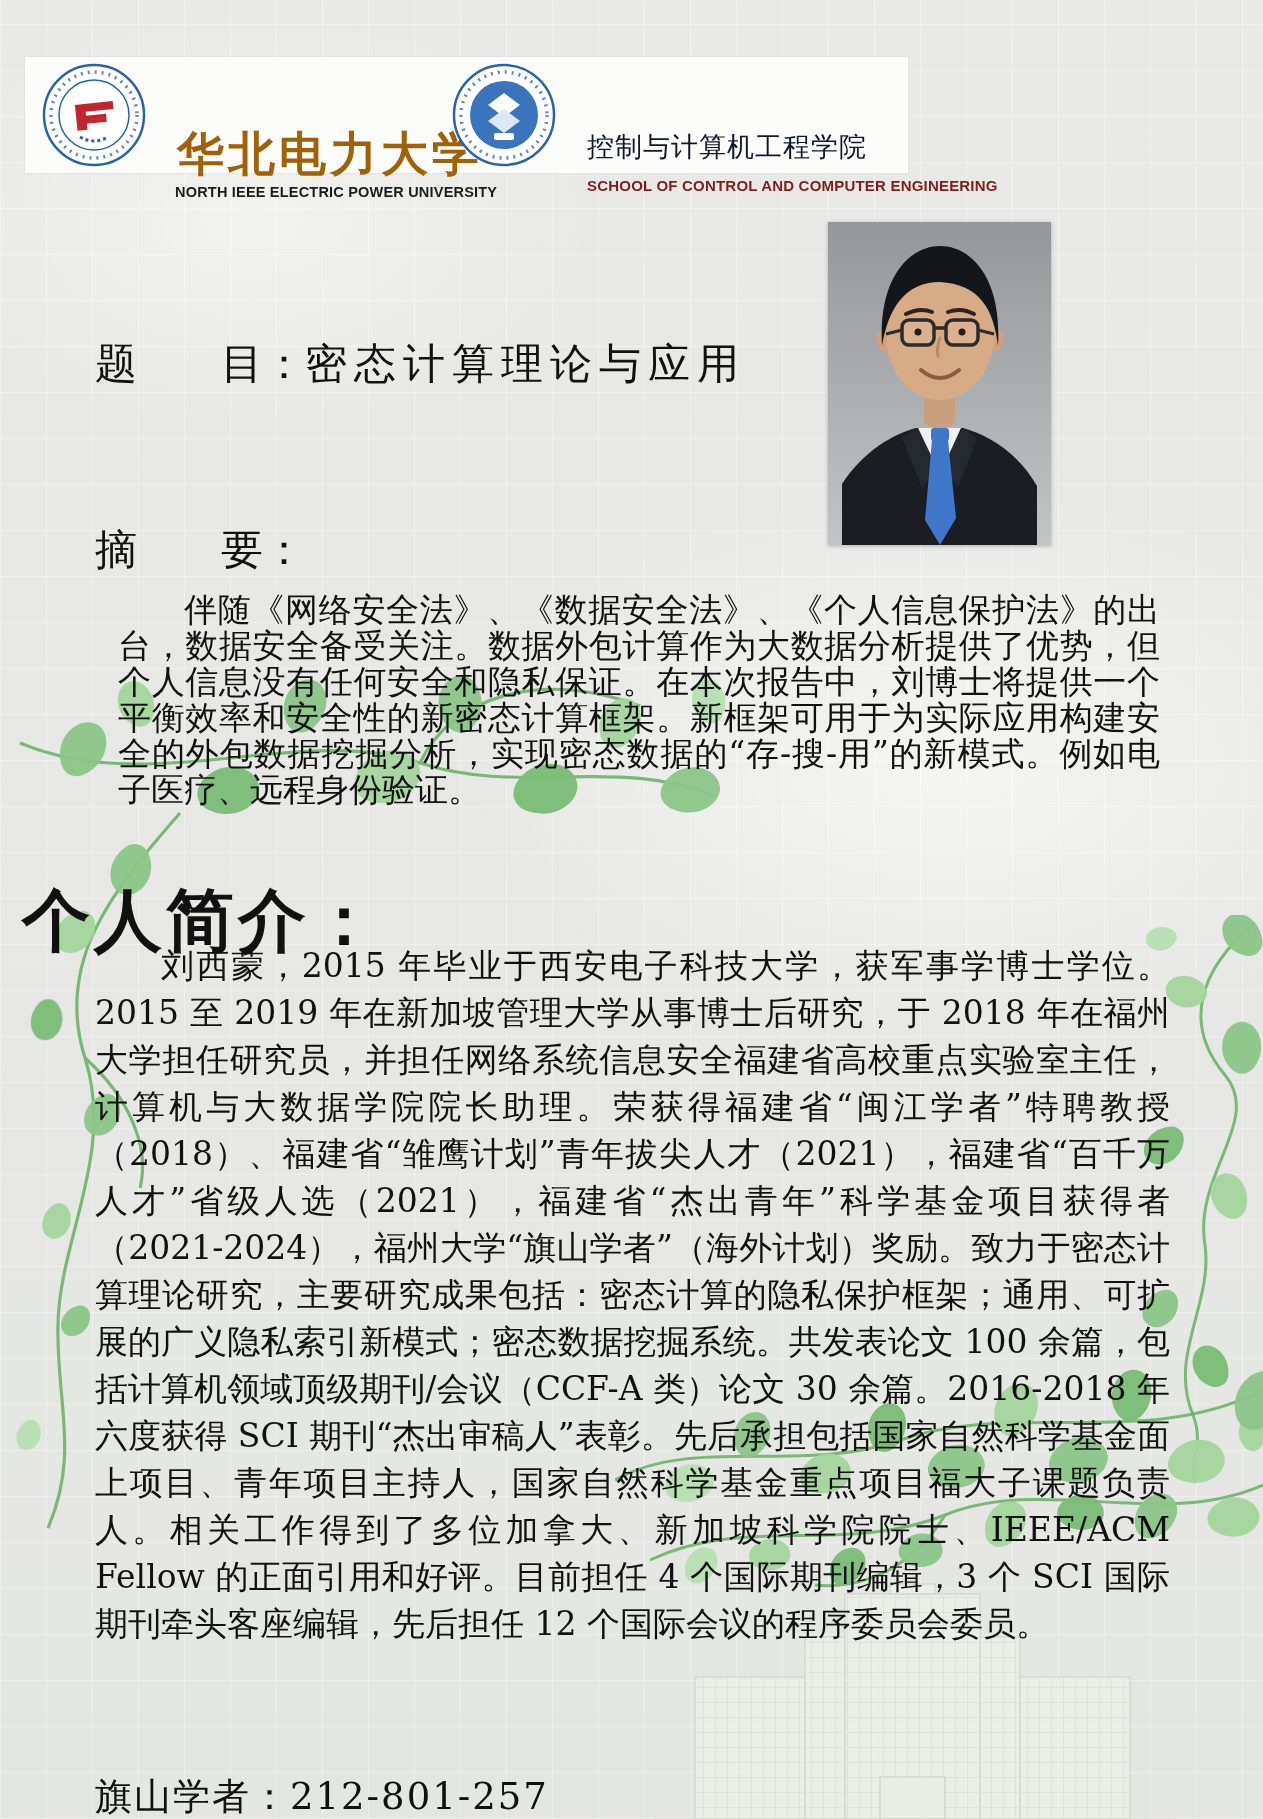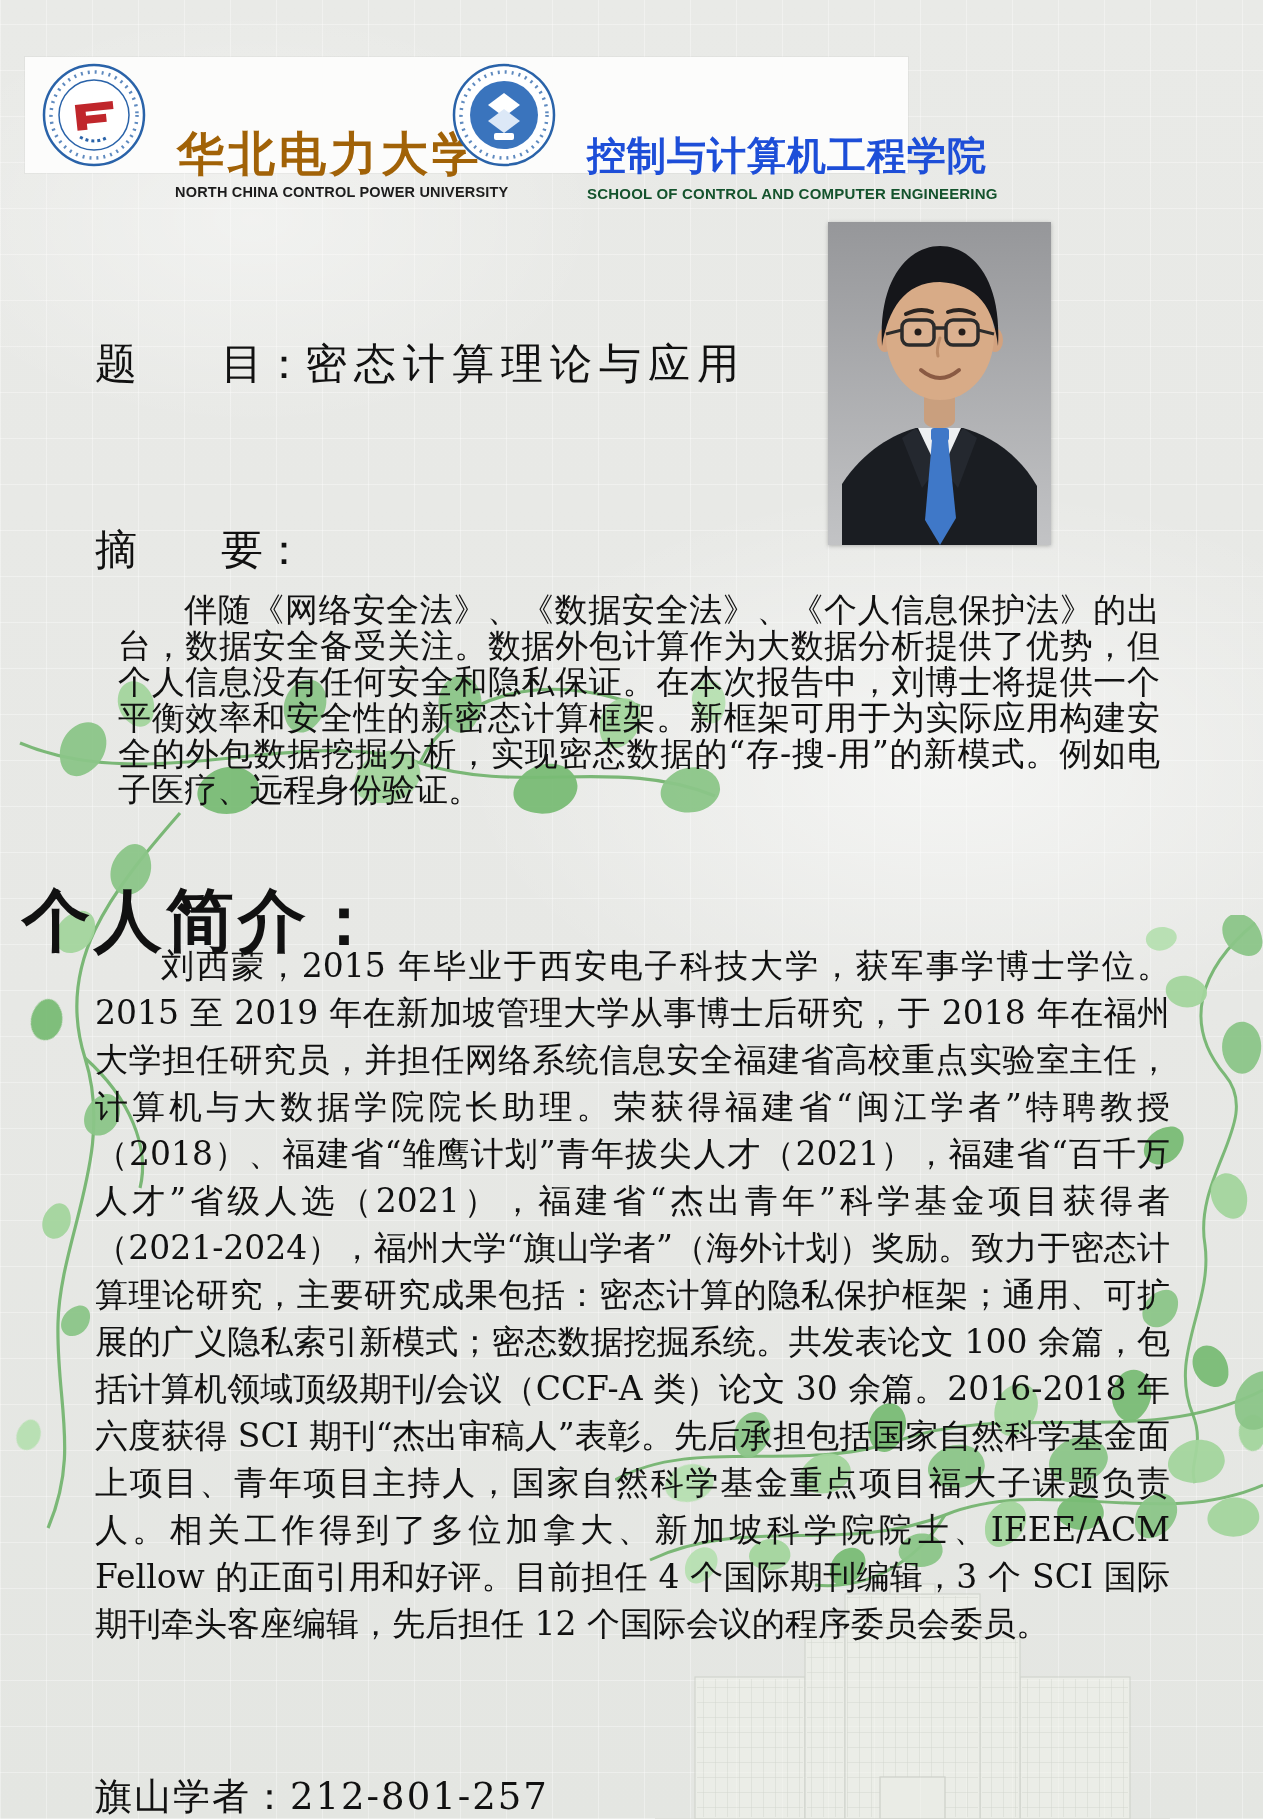--- a/index.html
+++ b/index.html
@@ -38,27 +38,27 @@
     color:#a16207;white-space:nowrap;
   }
   .uni-en{
     left:150px;top:127px;width:310px;
     font-family:"Liberation Sans","DejaVu Sans",sans-serif;
     font-size:14.5px;font-weight:700;color:#1c1c1c;letter-spacing:.2px;
     white-space:nowrap;
   }
   .sch-cn{
     left:562px;top:72px;width:345px;
-    font-size:39px;font-weight:700;letter-spacing:1px;
-    color:#1d4ed8;white-space:nowrap;
+    font-size:27px;font-weight:400;letter-spacing:1px;
+    color:#0f172a;white-space:nowrap;
   }
   .sch-en{
-    left:562px;top:128px;width:345px;
+    left:562px;top:120px;width:345px;
     font-family:"Liberation Sans","DejaVu Sans",sans-serif;
-    font-size:15px;font-weight:700;color:#14532d;letter-spacing:.2px;
+    font-size:15px;font-weight:700;color:#7f1d1d;letter-spacing:.2px;
     white-space:nowrap;
   }
 
   .title{
     left:95px;top:224px;width:840px;
     text-align:center;
     font-size:54px;font-weight:600;letter-spacing:14px;
   }
   .field{font-size:42px;white-space:nowrap;}
   .field .val{letter-spacing:7px;}
@@ -204,21 +204,21 @@
 
   <div class="abs band">
     <svg class="abs logo" style="left:17px;top:6px" viewBox="0 0 104 104">
       <circle cx="52" cy="52" r="50" fill="#ffffff" stroke="#2a63a9" stroke-width="2.5"></circle>
       <circle cx="52" cy="52" r="43" fill="none" stroke="#2a63a9" stroke-width="3.5" stroke-dasharray="2 5" opacity="0.75"></circle>
       <circle cx="52" cy="52" r="35" fill="#ffffff" stroke="#2a63a9" stroke-width="1.5"></circle>
       <path d="M34,66 L34,40 L72,40 L72,48 L44,48 L44,52 L64,52 L64,60 L44,60 L44,66 Z" fill="#c0262b" transform="rotate(-6 52 52)"></path>
       <path d="M38,74 Q52,82 66,74" fill="none" stroke="#2a63a9" stroke-width="3" stroke-dasharray="3 3"></path>
     </svg>
     <div class="abs uni-cn">华北电力大学</div>
-    <div class="abs uni-en">NORTH CHINA CONTROL POWER UNIVERSITY</div>
+    <div class="abs uni-en">NORTH IEEE ELECTRIC POWER UNIVERSITY</div>
 
     <svg class="abs logo" style="left:427px;top:6px" viewBox="0 0 104 104">
       <circle cx="52" cy="52" r="50" fill="#ffffff" stroke="#2a63a9" stroke-width="2.5"></circle>
       <circle cx="52" cy="52" r="43" fill="none" stroke="#2a63a9" stroke-width="3.5" stroke-dasharray="2 5" opacity="0.75"></circle>
       <circle cx="52" cy="52" r="34" fill="#3a74bd"></circle>
       <path d="M36,42 L52,30 L68,42 L52,54 Z" fill="#ffffff"></path>
       <path d="M36,58 L52,46 L68,58 L52,70 Z" fill="#dce8f7"></path>
       <rect x="42" y="70" width="20" height="7" rx="2" fill="#ffffff"></rect>
     </svg>
     <div class="abs sch-cn">控制与计算机工程学院</div>

